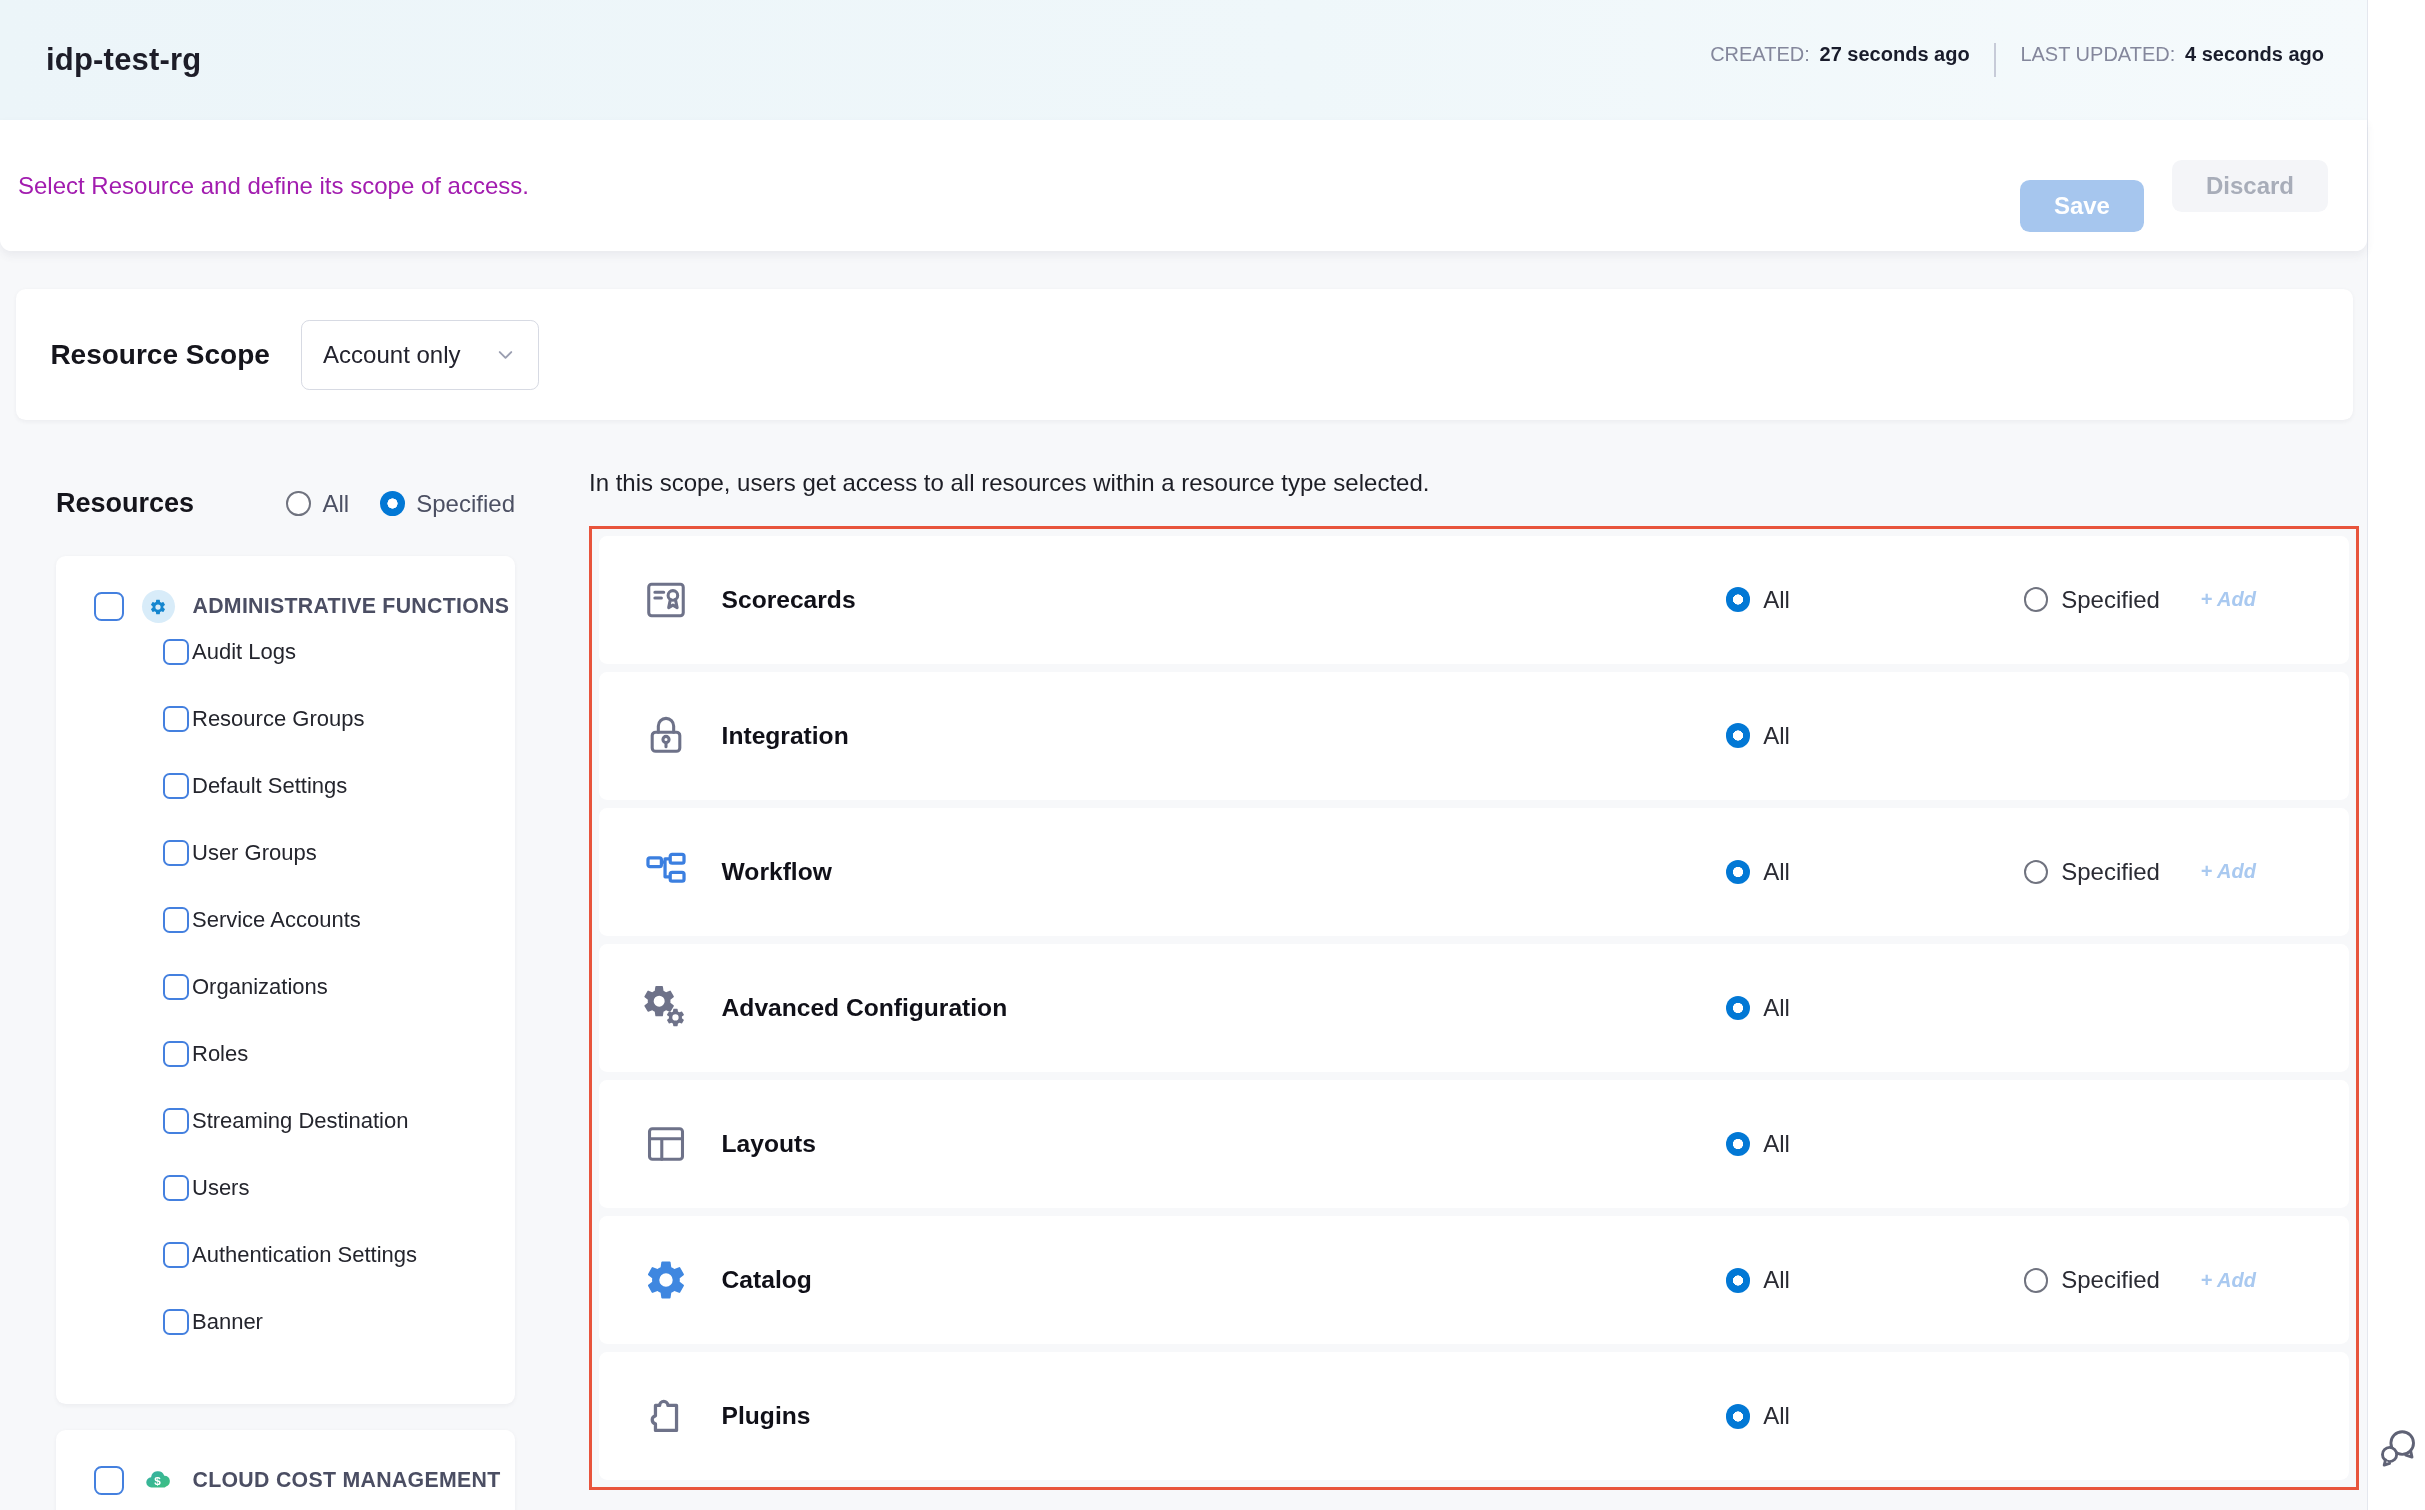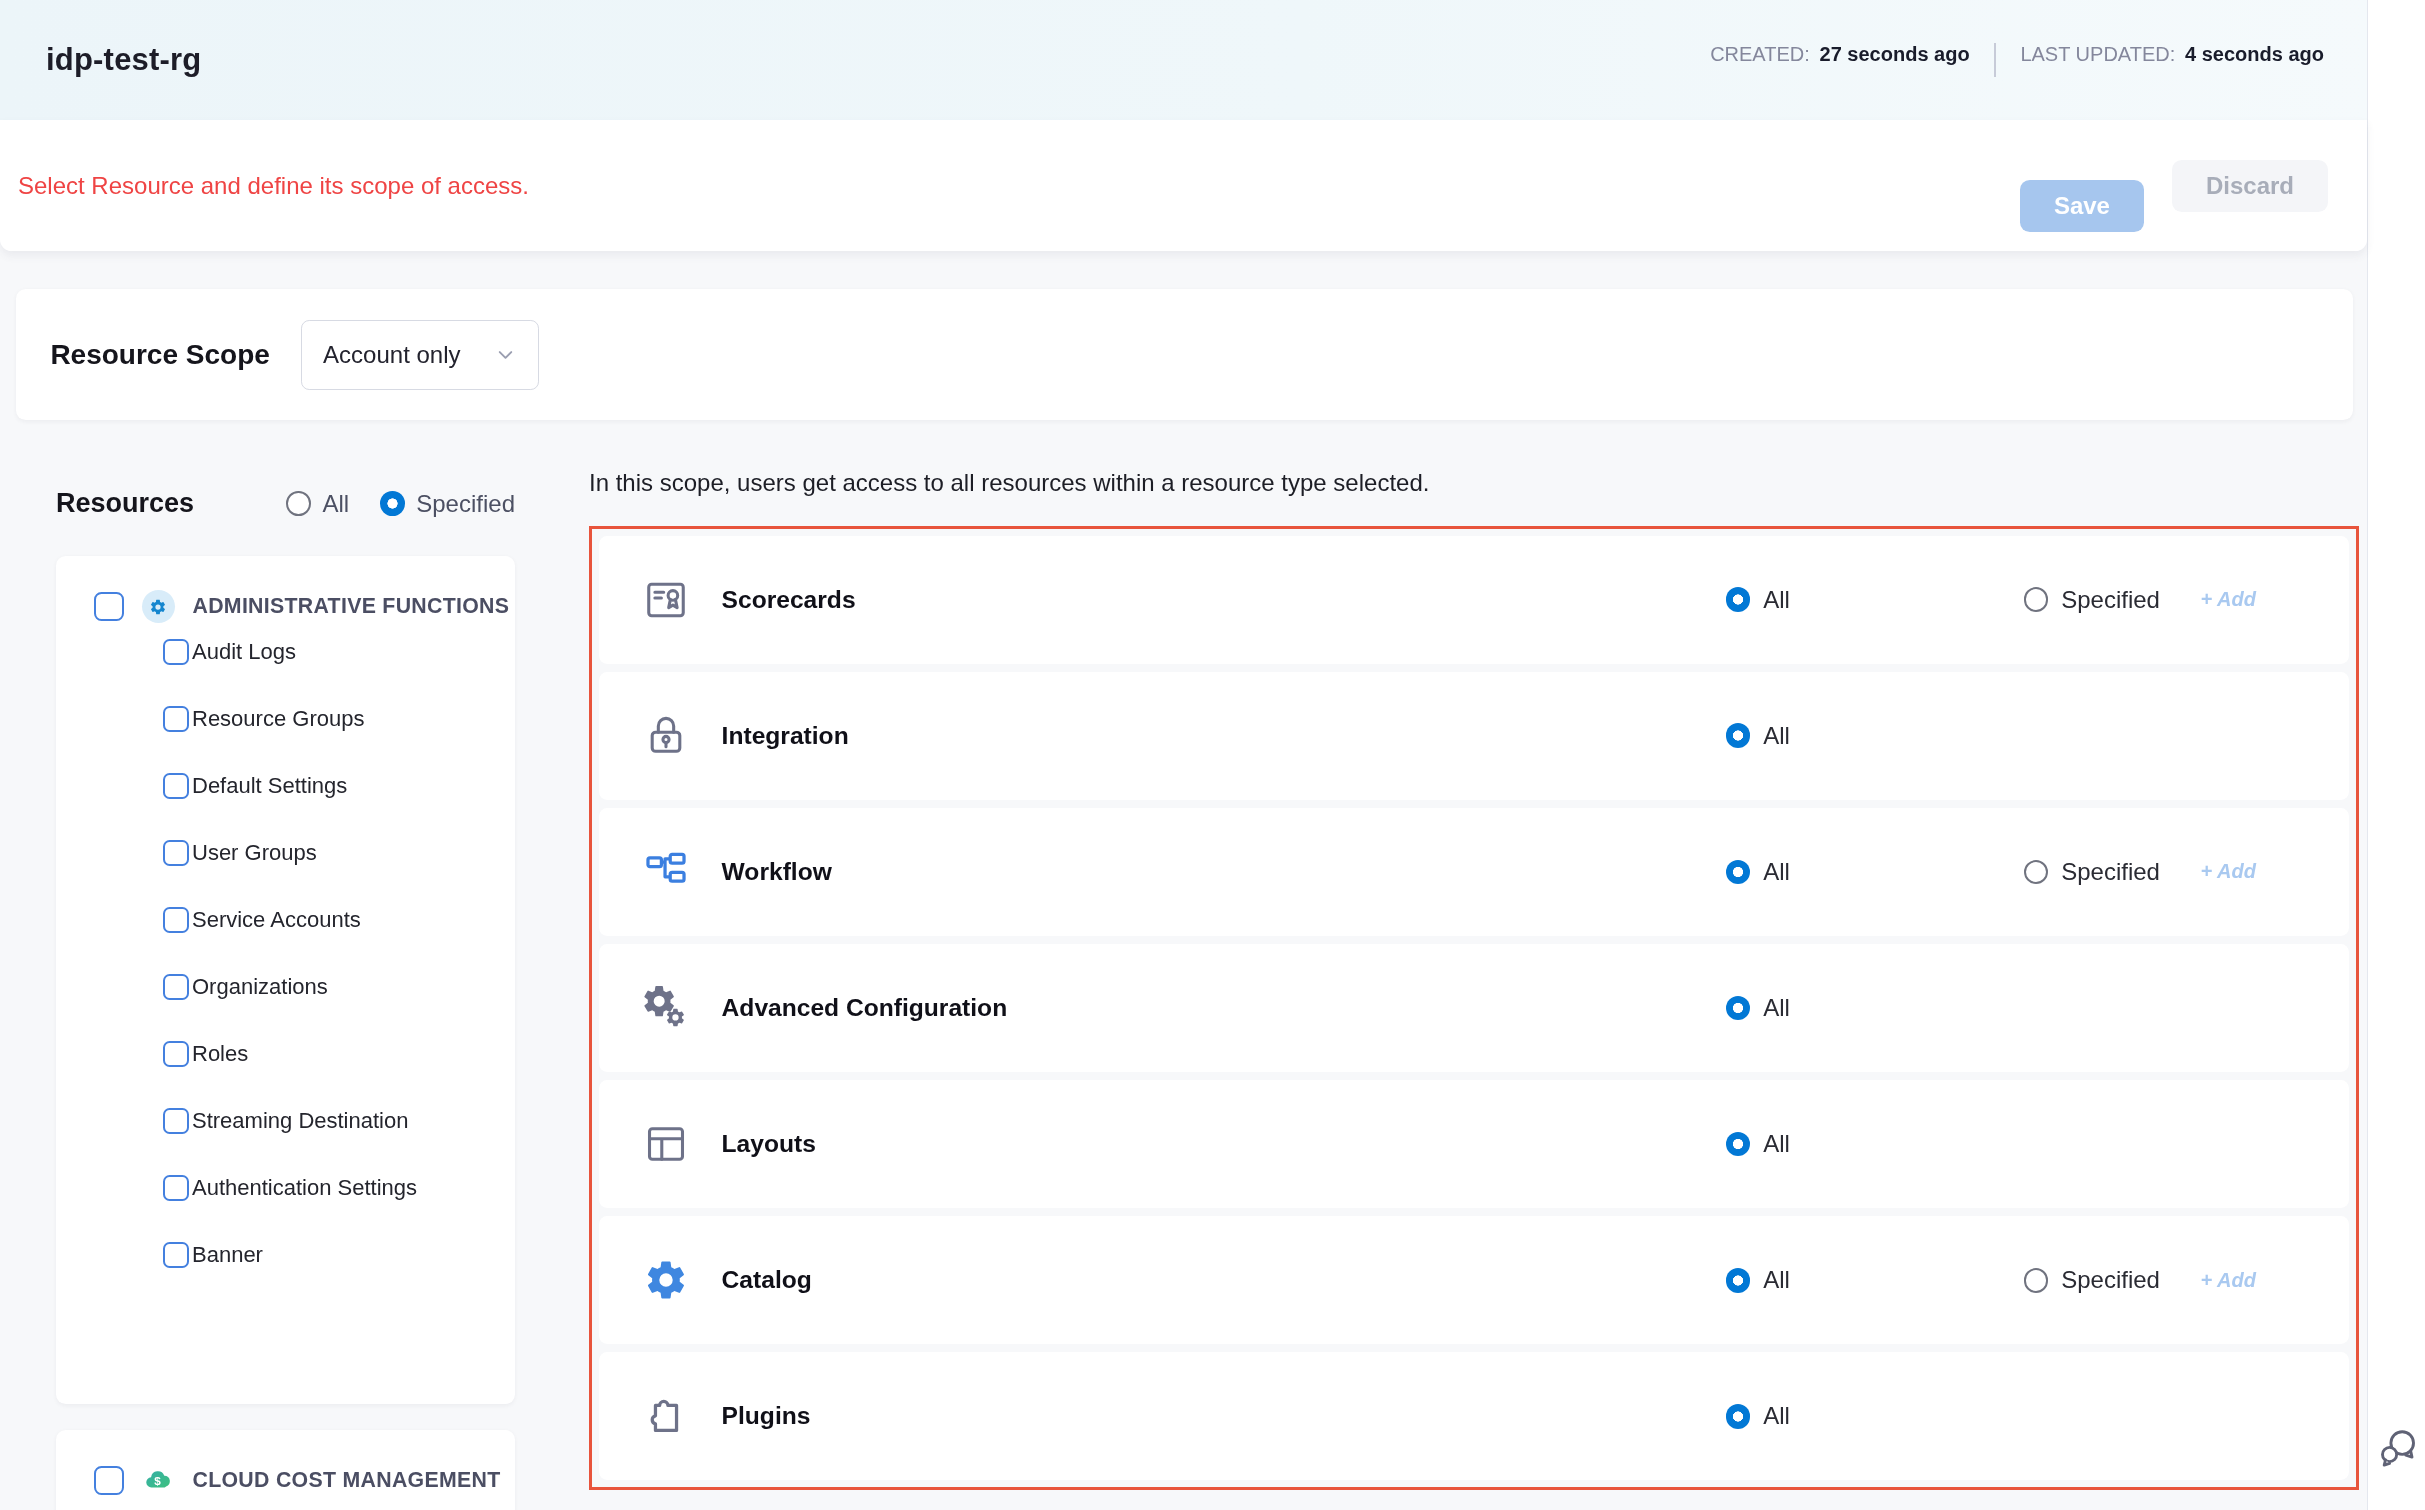--- a/index.html
+++ b/index.html
@@ -19,21 +19,21 @@
   .page-title{font-size:31px;font-weight:600;color:#1d1d28;letter-spacing:0.2px;}
   .header-meta{margin-left:auto;display:flex;font-size:20px;}
   .meta-label{color:#84879c;font-weight:400;margin-right:9.8px;}
   .meta-value{color:#191c2b;font-weight:700;}
   .meta-divider{width:1.6px;height:34px;background:#c7cbd8;margin:0 24.6px;}
 
   
   .toolbar{position:absolute;left:0;top:120px;width:2367px;height:131px;background:#fff;
     border-radius:0 0 11.5px 11.5px;box-shadow:0 4.9px 8.2px rgba(70,75,100,.07);
     display:flex;align-items:center;box-sizing:border-box;padding:0 39px 0 18px;}
-  .toolbar-text{font-size:24px;color:#ef4444;}
+  .toolbar-text{font-size:24px;color:#a21caf;}
   .toolbar-actions{margin-left:auto;display:flex;align-items:center;gap:28px;}
   .btn{height:52px;border:none;border-radius:9.8px;font-size:24px;font-weight:700;
        padding:0 34px;font-family:inherit;cursor:pointer;}
   .btn-save{background:#a6c6ee;color:#ffffff;margin-top:40px;}
   .btn-discard{background:#f4f5f8;color:#a8adb9;}
 
   
   .rs-card{position:absolute;left:16.4px;top:289px;width:2337px;height:131px;background:#fff;
     border-radius:9.8px;box-shadow:0 1.6px 4.1px rgba(40,41,61,.05);
     display:flex;align-items:center;box-sizing:border-box;padding-left:34px;}
@@ -175,20 +175,24 @@
             <div class="group-item">
               <span class="checkbox"></span>
               <span class="item-label">Roles</span>
             </div>
             <div class="group-item">
               <span class="checkbox"></span>
               <span class="item-label">Streaming Destination</span>
             </div>
             <div class="group-item">
               <span class="checkbox"></span>
+              <span class="item-label">Users</span>
+            </div>
+            <div class="group-item">
+              <span class="checkbox"></span>
               <span class="item-label">Authentication Settings</span>
             </div>
             <div class="group-item">
               <span class="checkbox"></span>
               <span class="item-label">Banner</span>
             </div>
           </div>
         </div>
         <div class="sidebar-card card-1">
           <div class="group-header">

